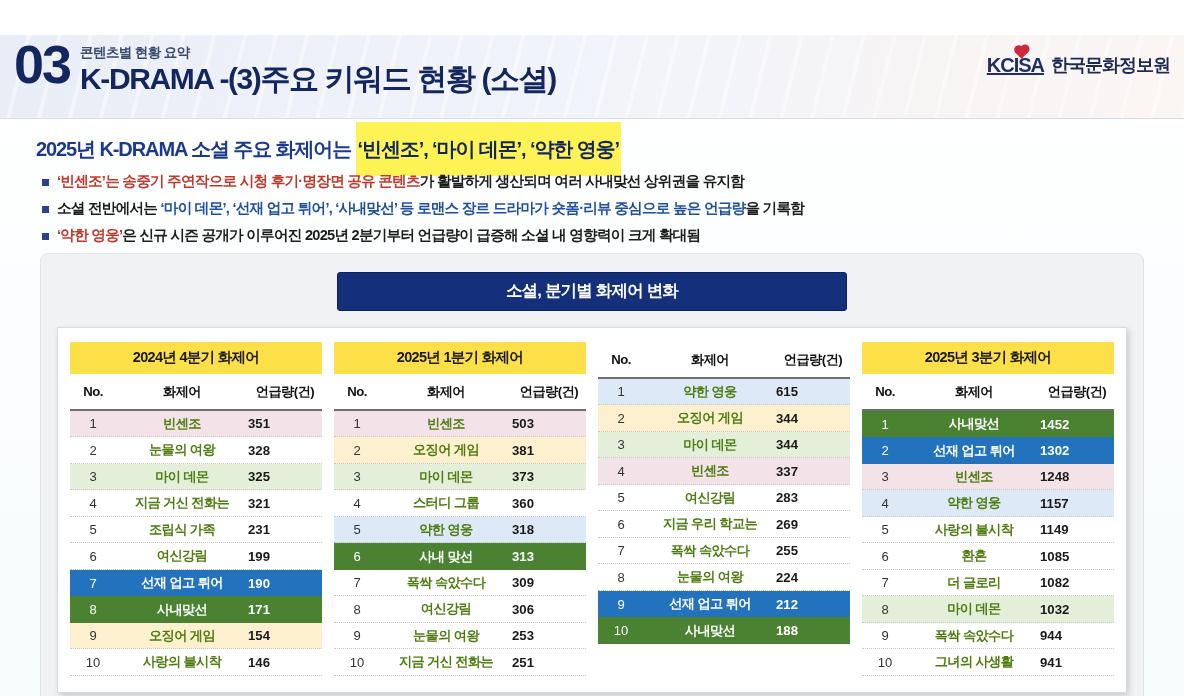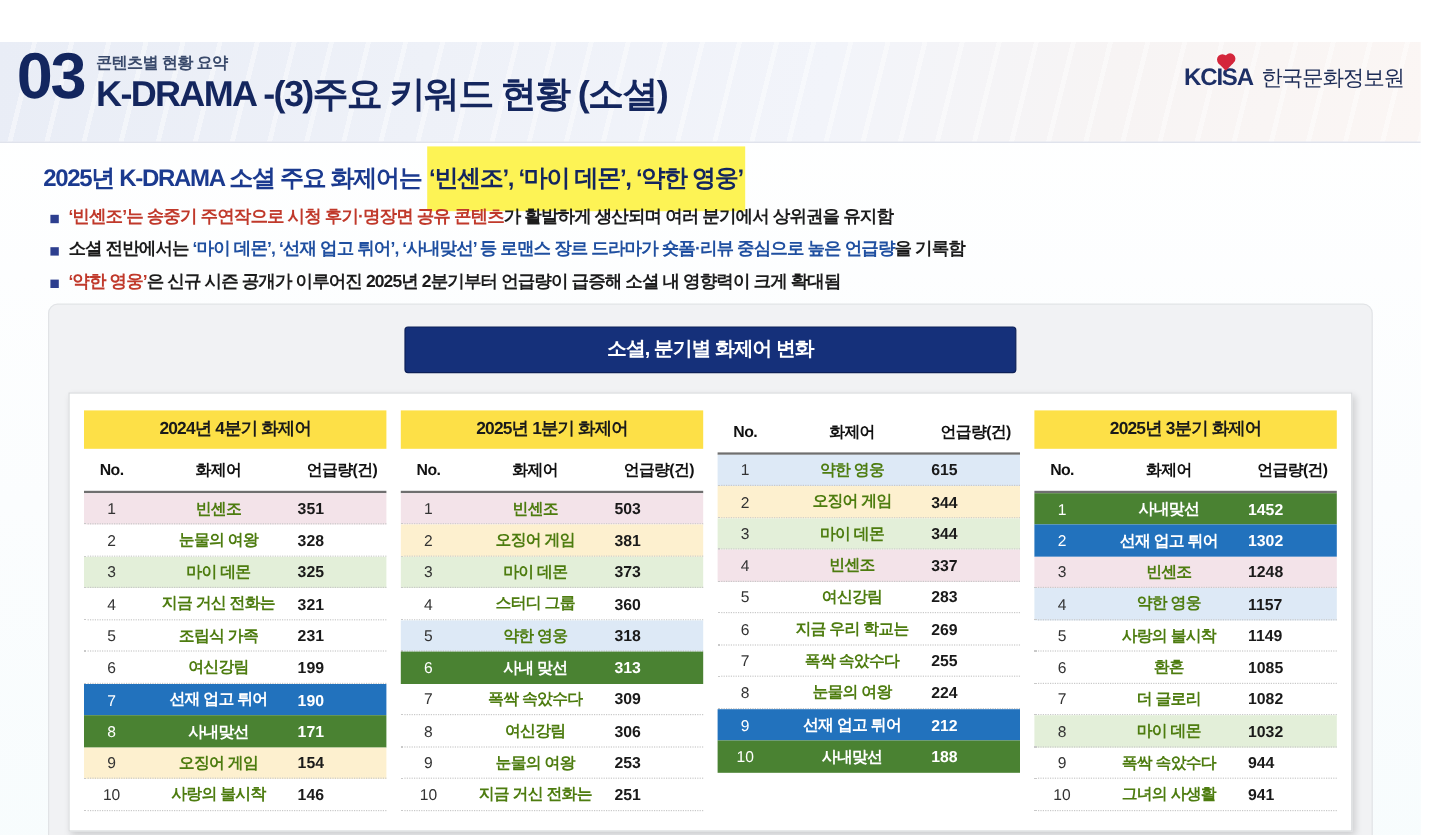--- a/index.html
+++ b/index.html
@@ -51,33 +51,34 @@
     letter-spacing: -1.4px; line-height: 1.08; white-space: nowrap;
   }
   .hdr-right {
     position: absolute; right: 14px; top: 18px;
     display: flex; align-items: center; gap: 7px;
   }
   .kcisa-logo {
     position: relative;
     font-size: 20px; font-weight: 900; color: #1d2f66;
     letter-spacing: -1px;
+    text-decoration: underline;
   }
   .kcisa-heart {
     position: absolute; left: 30px; top: -6px;
     width: 9px; height: 9px; background: #d4263b;
     transform: rotate(-45deg);
   }
   .kcisa-heart::before, .kcisa-heart::after {
     content:""; position:absolute; width:9px; height:9px; background:#d4263b; border-radius:50%;
   }
   .kcisa-heart::before { top:-4.5px; left:0; }
   .kcisa-heart::after  { top:0; left:4.5px; }
   .kcisa-kr {
-    font-size: 18px; font-weight: 400; color: #1b2a55; letter-spacing: -1px;
+    font-size: 18px; font-weight: 700; color: #1b2a55; letter-spacing: -1px;
   }
 
   
   .body-area { position: relative; padding: 14px 26px 0 26px; }
 
   .lead {
     font-size: 20px; font-weight: 800; color: #1b3a8f;
     letter-spacing: -1.1px; line-height: 1.25;
     margin: 4px 0 10px 10px;
   }
@@ -204,21 +205,21 @@
 
   <div class="body-area">
 
     <div class="lead">
       <span>2025년 K-DRAMA 소셜 주요 화제어는 </span><span class="hl">‘빈센조’, ‘마이 데몬’, ‘약한 영웅’</span>
     </div>
 
     <div class="bullets">
       <div class="bullet">
         <span class="bdot"></span>
-        <span class="btext"><span class="rd">‘빈센조’</span><span class="rd">는 송중기 주연작으로 시청 후기·명장면 공유 콘텐츠</span><span>가 활발하게 생산되며 여러 분기에서 상위권을 유지함</span></span>
+        <span class="btext"><span class="rd">‘빈센조’</span><span class="rd">는 송중기 주연작으로 시청 후기·명장면 공유 콘텐츠</span><span>가 활발하게 생산되며 여러 사내맞선 상위권을 유지함</span></span>
       </div>
       <div class="bullet">
         <span class="bdot"></span>
         <span class="btext"><span>소셜 전반에서는 </span><span class="bl">‘마이 데몬’, ‘선재 업고 튀어’, ‘사내맞선’ 등 로맨스 장르 드라마가 숏폼·리뷰 중심으로 높은 언급량</span><span>을 기록함</span></span>
       </div>
       <div class="bullet">
         <span class="bdot"></span>
         <span class="btext"><span class="rd">‘약한 영웅’</span><span>은 신규 시즌 공개가 이루어진 2025년 2분기부터 언급량이 급증해 소셜 내 영향력이 크게 확대됨</span><span></span></span>
       </div>
     </div>

